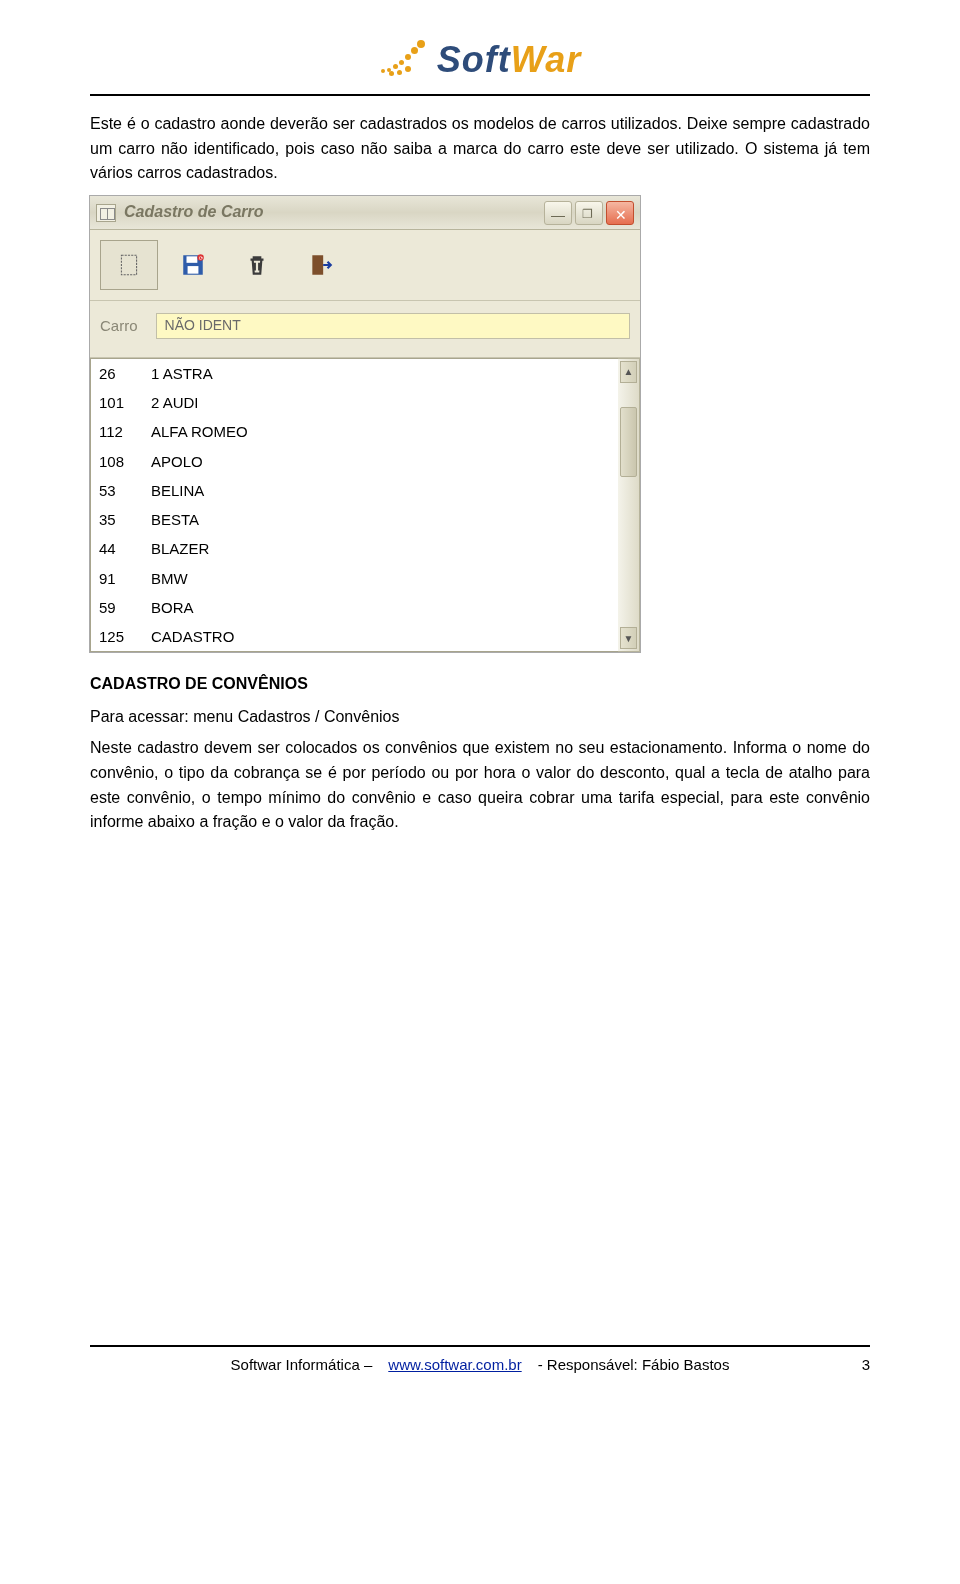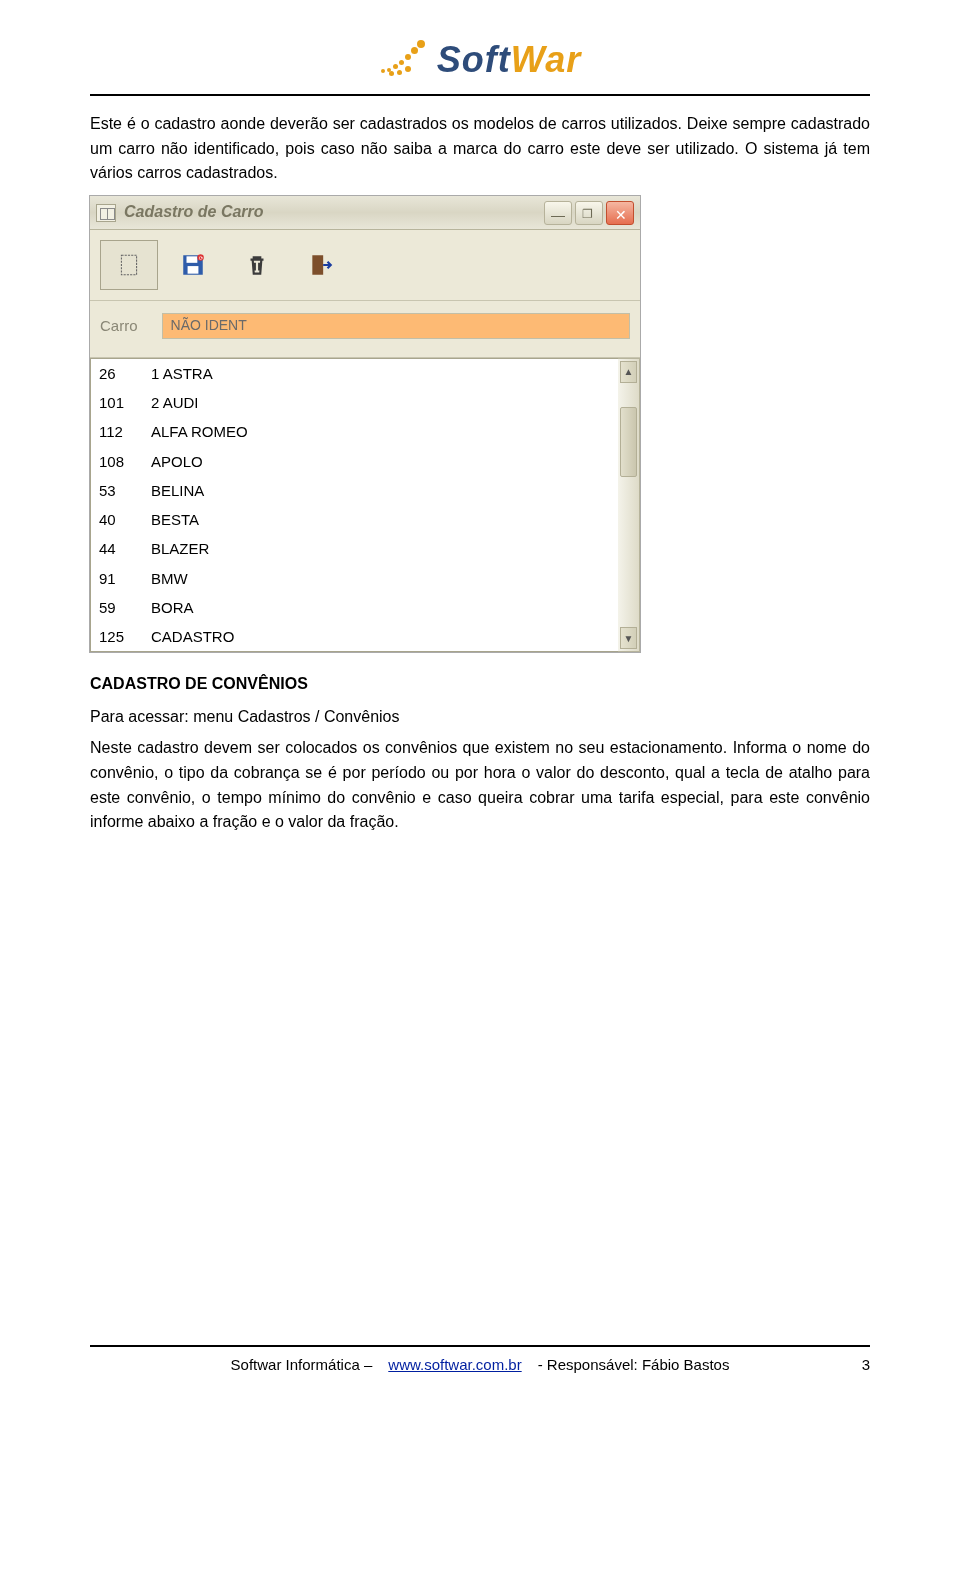--- a/index.html
+++ b/index.html
@@ -44,23 +44,23 @@
 
 .winbody { background:#ece9d8; }
 .toolbar { display:flex; gap:6px; padding:10px; border-bottom:1px solid #c8c5b0; }
 .toolbtn { width:58px; height:50px; background:#ece9d8; border:1px solid transparent; display:flex; align-items:center; justify-content:center; }
 .toolbtn.active { border-color:#a8a48c; background:#e6e3d1; }
 .toolbtn svg { width:26px; height:26px; }
 .trash-icon { fill:none; stroke:#3b3b3b; stroke-width:2; }
 .save-icon { fill:#2e5caa; }
 .door-icon { fill:#7d4f2b; }
 
-.fieldrow { display:flex; align-items:center; padding:12px 10px 18px 10px; gap:24px; border-bottom:1px solid #c8c5b0; }
+.fieldrow { display:flex; align-items:center; padding:12px 10px 18px 10px; gap:18px; border-bottom:1px solid #c8c5b0; }
 .fieldlabel { color:#8a8776; font-size:15px; }
-.fieldinput { flex:1; background:#fdba74; border:1px solid #c2bfa8; height:26px; padding:0 8px; color:#6a6a6a; font-size:14px; display:flex; align-items:center; }
+.fieldinput { flex:1; background:#fef9c3; border:1px solid #c2bfa8; height:26px; padding:0 8px; color:#6a6a6a; font-size:14px; display:flex; align-items:center; }
 
 .listarea { display:flex; }
 .list { flex:1; background:#fff; border:1px solid #a8a58d; border-right:none; font-size:15px; }
 .listrow { display:flex; padding:3px 8px; }
 .listrow .col-id { width:52px; color:#000; }
 .listrow .col-name { flex:1; color:#000; }
 .scrollbar { width:22px; background:linear-gradient(90deg,#f4f3ea,#dedbc8); border:1px solid #b7b49c; border-left:none; position:relative; }
 .scrollbar .thumb { position:absolute; left:2px; right:2px; top:48px; height:70px; background:linear-gradient(90deg,#e2dfcc,#cac6ae); border:1px solid #b3af96; border-radius:2px; }
 .scrollbar .arrow-up, .scrollbar .arrow-down { position:absolute; left:2px; right:2px; height:22px; background:linear-gradient(90deg,#e5e2cf,#d2cfb8); border:1px solid #b3af96; display:flex; align-items:center; justify-content:center; color:#555; font-size:10px;}
 .scrollbar .arrow-up{ top:2px; }
@@ -160,21 +160,21 @@
             </div>
           <div class="listrow">
               <span class="col-id">108</span>
               <span class="col-name">APOLO</span>
             </div>
           <div class="listrow">
               <span class="col-id">53</span>
               <span class="col-name">BELINA</span>
             </div>
           <div class="listrow">
-              <span class="col-id">40</span>
+              <span class="col-id">35</span>
               <span class="col-name">BESTA</span>
             </div>
           <div class="listrow">
               <span class="col-id">44</span>
               <span class="col-name">BLAZER</span>
             </div>
           <div class="listrow">
               <span class="col-id">91</span>
               <span class="col-name">BMW</span>
             </div>

